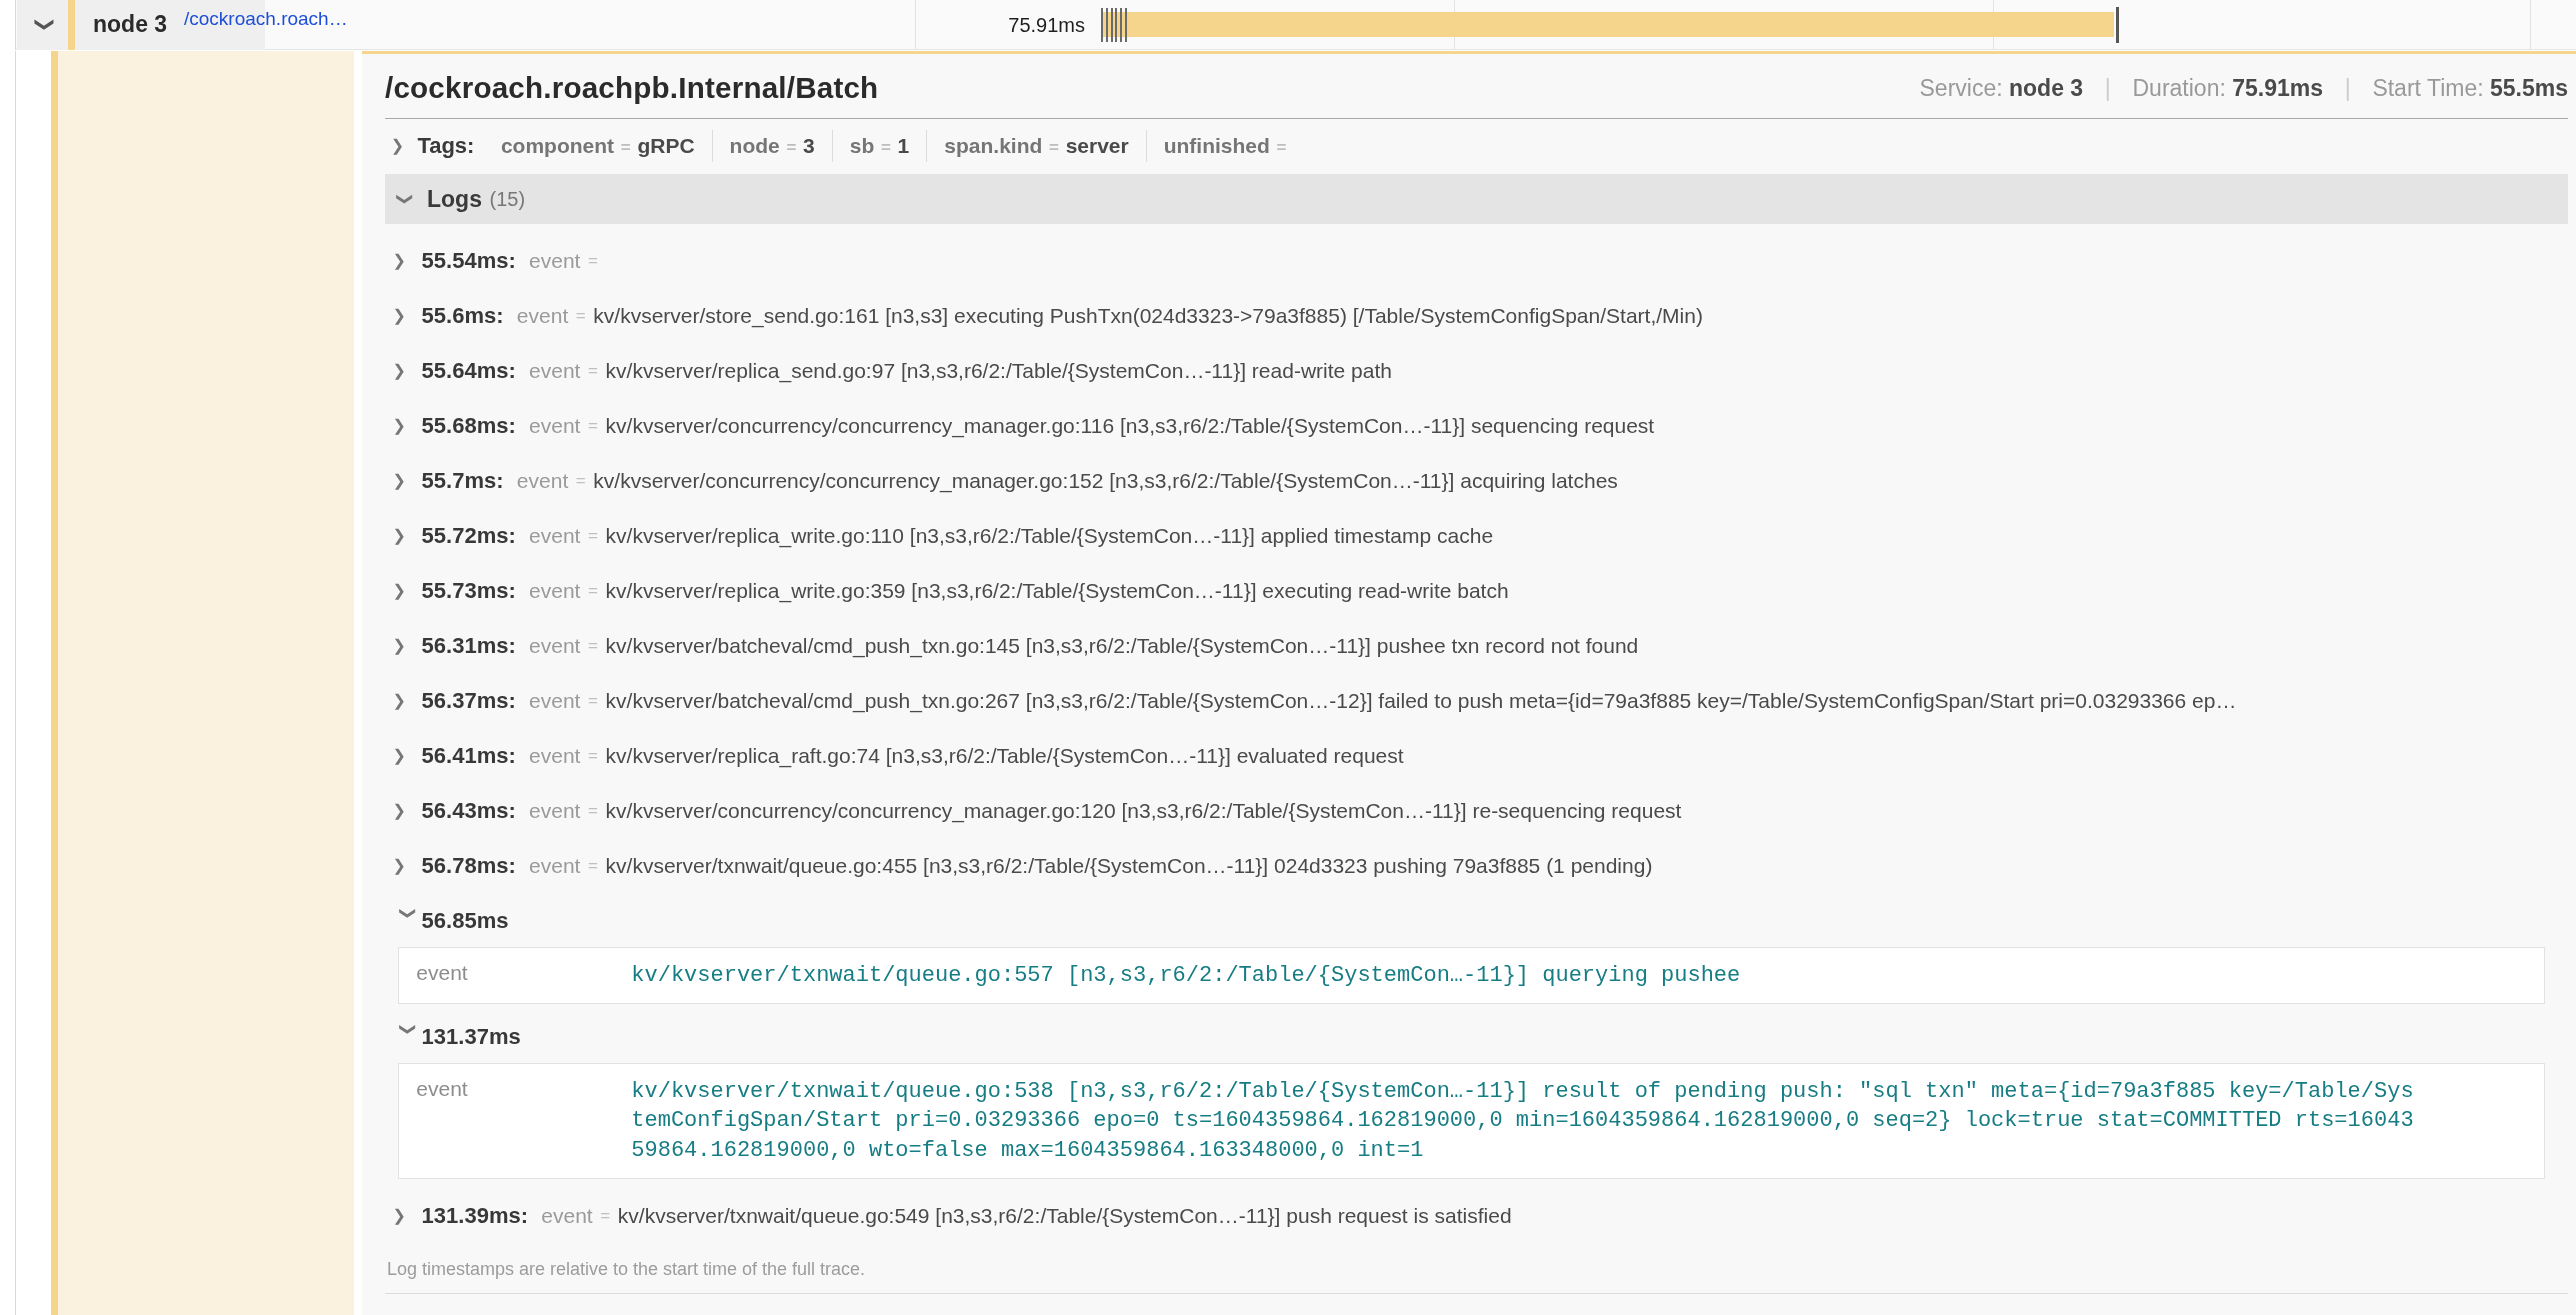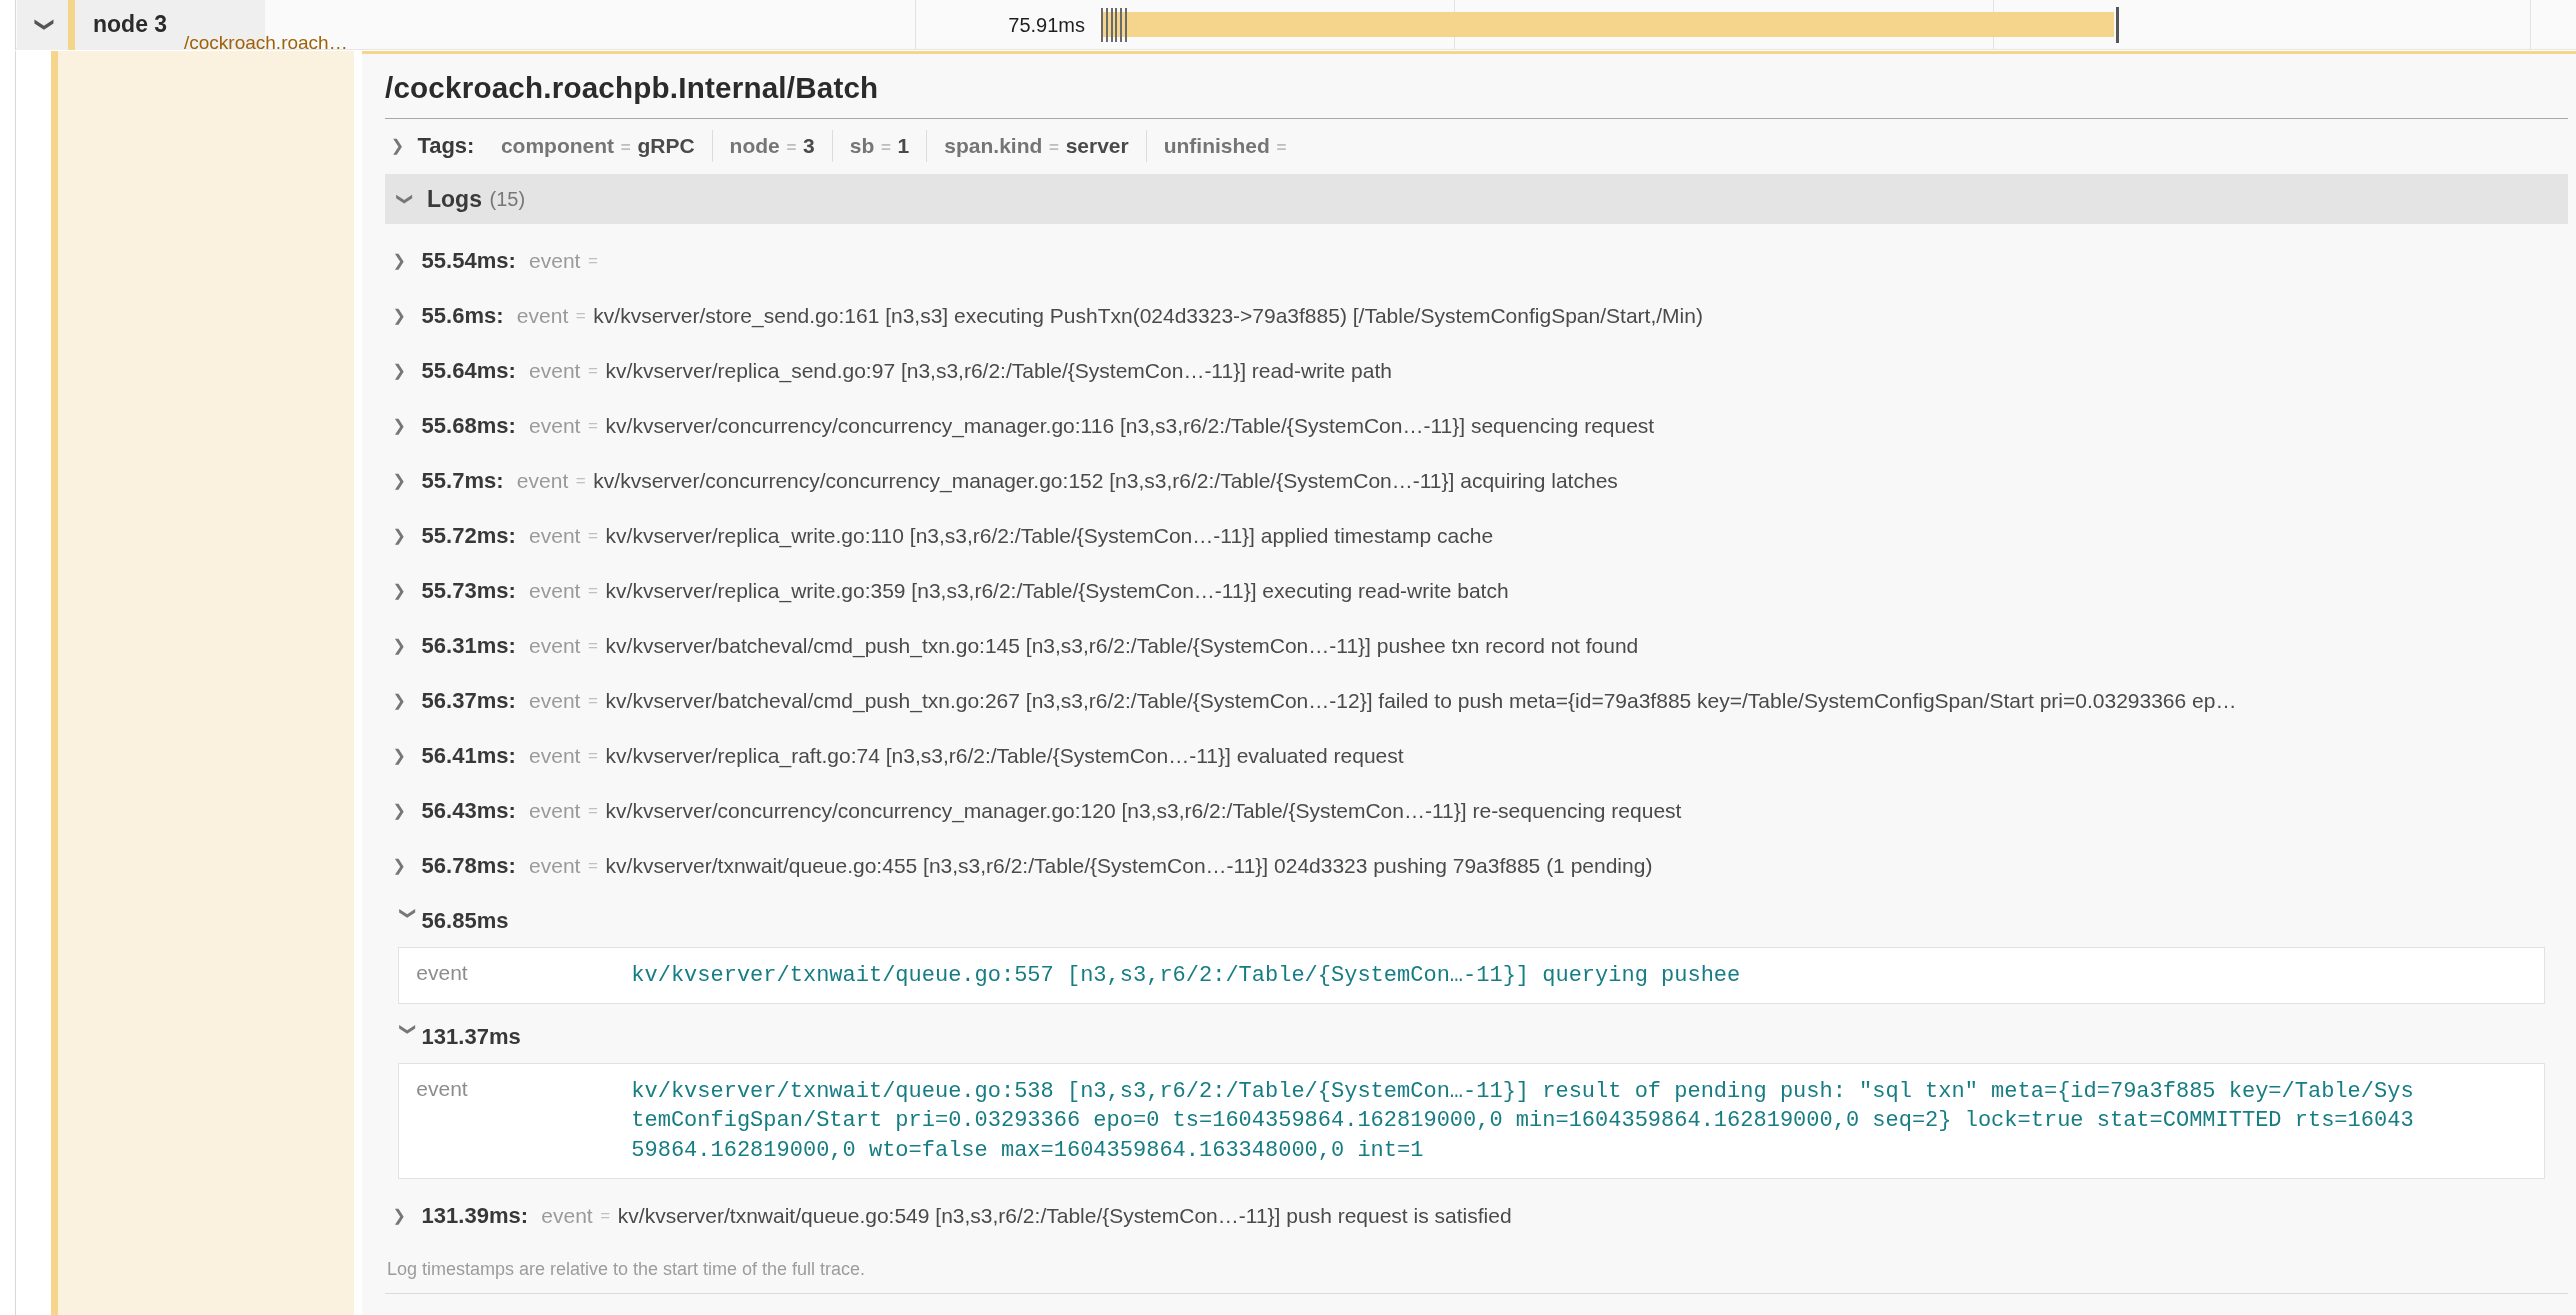--- a/index.html
+++ b/index.html
@@ -14,21 +14,21 @@
   body{font-family:"Liberation Sans", sans-serif;color:#434343;}
   .page{position:relative;width:2576px;height:1316px;overflow:hidden;background:#fff;}
 
   
   .header-row{position:absolute;left:0;top:0;width:2576px;height:50px;background:#FAFAFA;border-bottom:1px solid #E6E6E6;}
   .hdr-gutter{position:absolute;left:0;top:0;width:16px;height:50px;background:#fff;border-right:1px solid #D8D8D8;}
   .hdr-name-cell{position:absolute;left:17px;top:0;width:248px;height:50px;background:#EFEFEF;}
   .hdr-chevron{position:absolute;left:21px;top:13.3px;font-size:19px;color:#555;display:inline-block;transform:rotate(90deg);}
   .hdr-accent{position:absolute;left:51px;top:0;width:6.7px;height:50px;background:var(--span-color);}
   .hdr-svc{position:absolute;left:76px;top:10.5px;font-size:23px;font-weight:bold;color:#2b2b2b;white-space:nowrap;}
-  .hdr-op{position:absolute;left:167px;top:32px;font-size:19px;color:#a16207;white-space:nowrap;}
+  .hdr-op{position:absolute;left:167px;top:8px;font-size:19px;color:#1d4ed8;white-space:nowrap;}
   .hdr-timeline{position:absolute;left:265px;top:0;width:2311px;height:50px;}
   .gridline{position:absolute;top:0;width:1px;height:50px;background:#E3E3E3;}
   .dur-label{position:absolute;left:629px;top:0;width:191px;height:50px;line-height:50px;text-align:right;font-size:20px;color:#1f1f1f;}
   .span-bar{position:absolute;left:836px;top:12.4px;width:1013px;height:25px;background:var(--span-color);}
   .log-tick{position:absolute;top:7.6px;width:1.9px;height:34px;background:#6b6b6b;}
   .end-tick{position:absolute;left:1851px;top:6.7px;width:2.9px;height:36px;background:#565656;}
 
   
   .body-gutter{position:absolute;left:0;top:51px;width:16px;height:1265px;background:#fff;border-right:1px solid #D8D8D8;}
   .body-spacer{position:absolute;left:17px;top:51px;width:34px;height:1265px;background:#fff;}
@@ -111,20 +111,30 @@
 
   <div class="body-gutter"></div>
   <div class="body-spacer"></div>
   <div class="accent-col"></div>
   <div class="cream-col"></div>
 
   <div class="detail">
     <div class="detail-inner">
       <div class="title-row">
         <div class="span-title">/cockroach.roachpb.Internal/Batch</div>
+        <div class="meta">
+          <span class="mlabel">Service:</span>
+          <span class="mval">node 3</span>
+          <span class="mdiv">|</span>
+          <span class="mlabel">Duration:</span>
+          <span class="mval">75.91ms</span>
+          <span class="mdiv">|</span>
+          <span class="mlabel">Start Time:</span>
+          <span class="mval">55.5ms</span>
+        </div>
       </div>
       <div class="hr"></div>
 
       <div class="tags-row">
         <span class="chev">❯</span>
         <span class="tags-label">Tags:</span>
         <span class="tag-list">
   <span class="tag">
     <span class="tkey">component</span><span class="teq">=</span><span class="tval">gRPC</span>
   </span>

